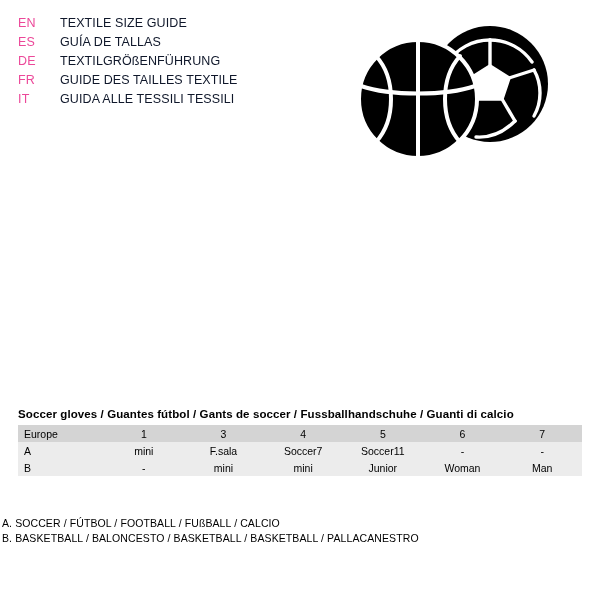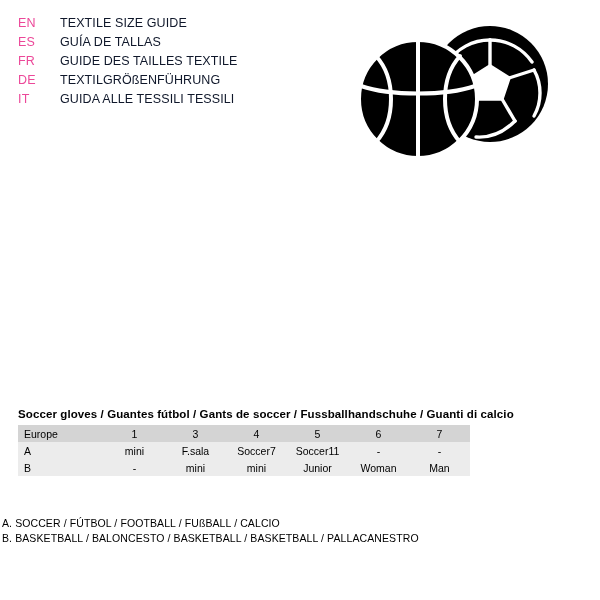--- a/index.html
+++ b/index.html
@@ -65,21 +65,21 @@
   }
   .table-title {
     font-size: 11.5px;
     font-weight: bold;
     letter-spacing: 0.1px;
     margin-bottom: 5px;
     color: #000;
   }
   table.size-table {
     border-collapse: collapse;
-    width: 452px;
+    width: 564px;
     table-layout: fixed;
   }
   table.size-table td {
     font-size: 10.5px;
     height: 17px;
     padding: 0 6px;
     color: #000;
     text-align: center;
     vertical-align: middle;
   }
@@ -115,26 +115,26 @@
 <div class="lang-block">
   <div class="lang-row">
     <span class="lang-code">EN</span>
     <span class="lang-label">TEXTILE SIZE GUIDE</span>
   </div>
   <div class="lang-row">
     <span class="lang-code">ES</span>
     <span class="lang-label">GUÍA DE TALLAS</span>
   </div>
   <div class="lang-row">
+    <span class="lang-code">DE</span>
+    <span class="lang-label">TEXTILGRÖßENFÜHRUNG</span>
+  </div>
+  <div class="lang-row">
     <span class="lang-code">FR</span>
     <span class="lang-label">GUIDE DES TAILLES TEXTILE</span>
-  </div>
-  <div class="lang-row">
-    <span class="lang-code">DE</span>
-    <span class="lang-label">TEXTILGRÖßENFÜHRUNG</span>
   </div>
   <div class="lang-row">
     <span class="lang-code">IT</span>
     <span class="lang-label">GUIDA ALLE TESSILI TESSILI</span>
   </div>
 </div>
 
 <div class="illustration">
   <svg viewBox="0 0 210 145" xmlns="http://www.w3.org/2000/svg" aria-hidden="true">
 

